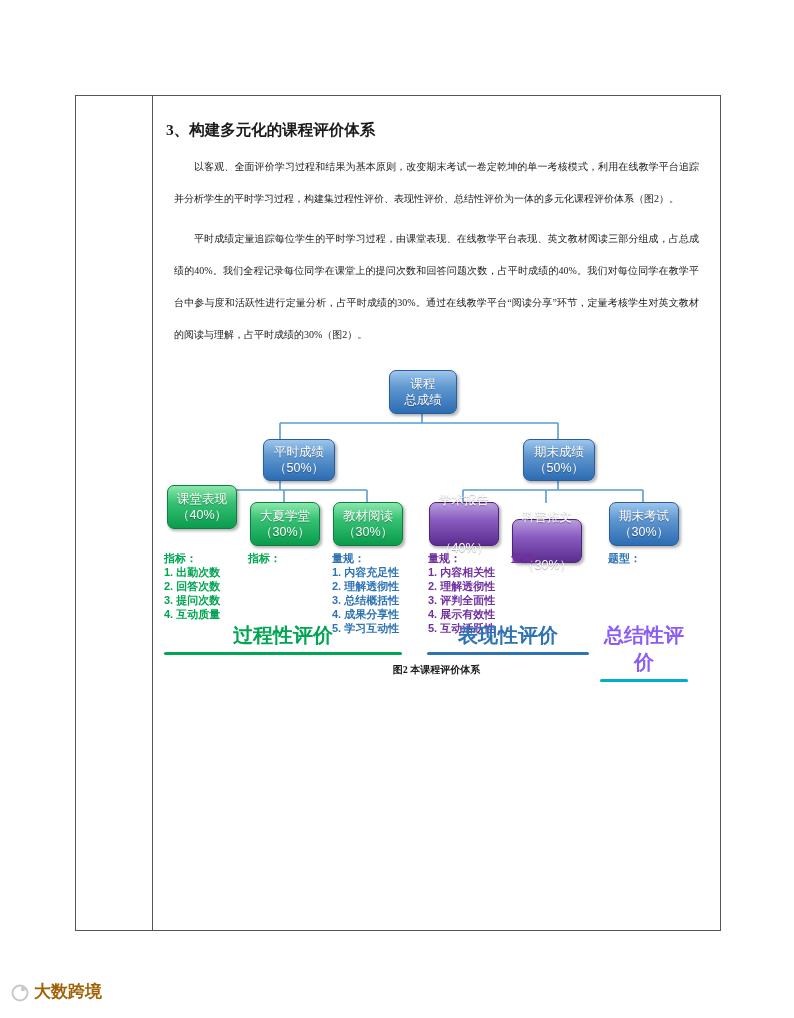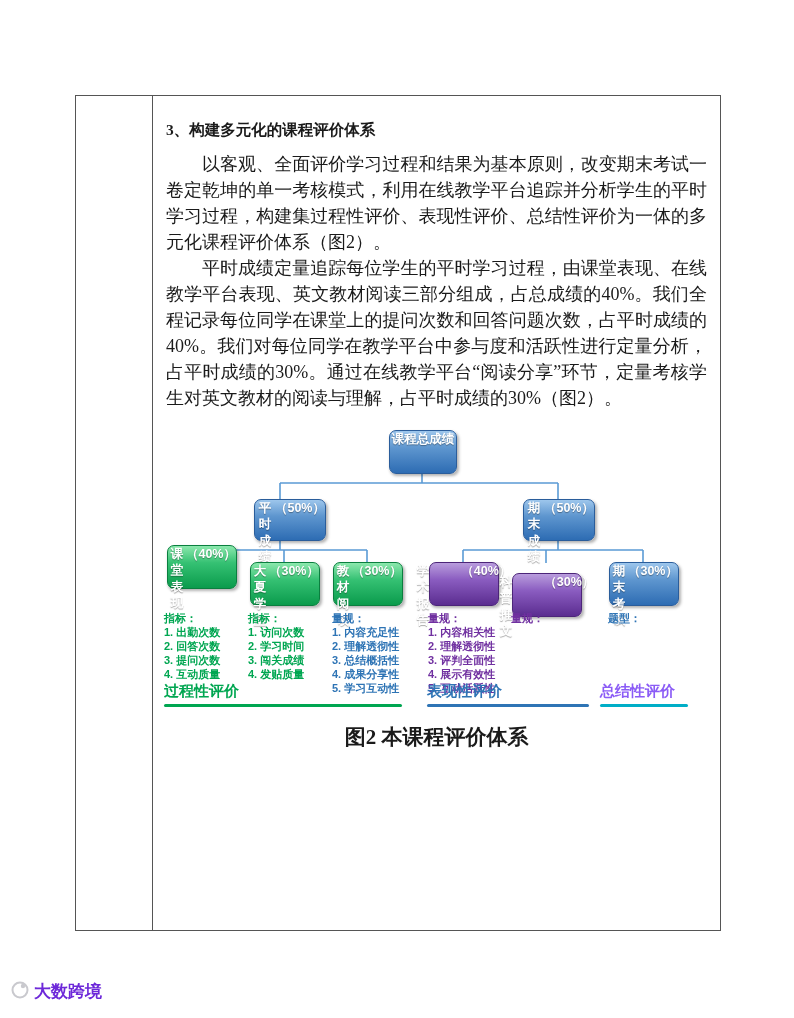--- a/index.html
+++ b/index.html
@@ -3,46 +3,46 @@
 <meta charset="utf-8">
 <style>
   html,body{margin:0;padding:0;background:#fff;}
   .sheet{position:relative;width:794px;height:1018px;background:#ffffff;overflow:hidden;
          font-family:"Liberation Serif","DejaVu Serif",serif;color:#1a1a1a;}
   .doc-table{position:absolute;left:75px;top:95px;width:644px;height:834px;
              border:1px solid #555;display:flex;background:#fff;}
   .left-col{width:85px;border-right:1px solid #555;}
   .main-col{flex:1;padding:24px 13px 0 13px;box-sizing:border-box;}
   .heading{font-size:15.5px;font-weight:bold;margin:0 0 10px 0;}
-  .para{font-size:18px;line-height:26px;margin:0;text-align:justify;text-indent:2em;}
+  .para{font-size:10px;line-height:32px;margin:8px;text-align:justify;text-indent:2em;}
   
   .diagram{position:relative;width:545px;height:288px;margin:14px 0 0 -4px;
            font-family:"Liberation Sans","DejaVu Sans",sans-serif;}
   .connectors{position:absolute;left:0;top:0;}
-  .node{position:absolute;border-radius:7px;display:flex;flex-direction:row;align-items:flex-start;
-        justify-content:center;color:#fff;font-weight:bold;font-size:12.5px;line-height:1.3;
+  .node{position:absolute;border-radius:7px;display:flex;flex-direction:column;align-items:center;
+        justify-content:center;color:#fff;font-weight:normal;font-size:12.5px;line-height:1.3;
         text-shadow:0 1px 1px rgba(0,0,0,.35);box-shadow:1.5px 2px 3px rgba(0,0,0,.3);text-align:center;}
   .node.blue{background:linear-gradient(180deg,#9dc6ec 0%,#5e96cf 40%,#2d6cb3 100%);border:1px solid #2a5d9b;}
   .node.green{background:linear-gradient(180deg,#8ce8ad 0%,#35c173 40%,#0a9b4c 100%);border:1px solid #0a7f3f;}
   .node.purple{background:linear-gradient(180deg,#b99ddd 0%,#8a5cc0 40%,#5b2d90 100%);border:1px solid #4c2579;gap:32px;}
   .nlist{position:absolute;top:186px;width:95px;font-size:11px;line-height:14px;font-weight:bold;}
   .nlist .items{white-space:pre-line;}
   .c-green{color:#00A651;}
   .c-blue{color:#2E74B5;}
   .c-purple{color:#7030A0;}
   .c-cyan{color:#8b5cf6;}
-  .group{position:absolute;top:257px;font-weight:bold;font-size:15px;}
+  .group{position:absolute;top:257px;text-align:center;font-weight:bold;font-size:20px;}
   .group-line{height:3px;margin-top:3px;border-radius:2px;}
   .bg-green{background:#00A651;}
   .bg-blue{background:#2E74B5;}
   .bg-cyan{background:#00AEC7;}
-  .caption{text-align:center;font-weight:bold;font-size:21px;margin-top:10px;}
+  .caption{text-align:center;font-weight:bold;font-size:10px;margin-top:10px;}
   
-  .watermark{position:absolute;left:10px;top:980px;display:flex;align-items:flex-start;gap:4px;
-             color:#6d28d9;font-family:"Liberation Sans",sans-serif;font-size:17px;font-weight:bold;}
+  .watermark{position:absolute;left:10px;top:980px;display:flex;align-items:flex-end;gap:4px;
+             color:#a16207;font-family:"Liberation Sans",sans-serif;font-size:17px;font-weight:bold;}
 </style>
 </head>
 <body>
 
 <div class="sheet">
   <div class="doc-table">
     <div class="left-col"></div>
     <div class="main-col">
 
       <div class="heading">3、构建多元化的课程评价体系</div>
@@ -54,21 +54,21 @@
           <path d="M260 47 V58 M118 58 H396 M118 58 V75 M396 58 V75
                    M118 114 V125 M39 125 H205 M39 125 V138 M122 125 V138 M205 125 V138
                    M396 114 V125 M301 125 H481 M301 125 V138 M384 125 V138 M481 125 V138" stroke="#5b9bd5" stroke-width="1.6" fill="none"></path>
         </svg>
 
         <div class="node blue" style="left:227px;top:5px;width:66px;height:42px">
           <div>课程</div>
           <div>总成绩</div>
         </div>
 
-        <div class="node blue" style="left:92px;top:74px;width:70px;height:40px">
+        <div class="node blue" style="left:101px;top:74px;width:70px;height:40px">
           <div>平时成绩</div>
           <div>（50%）</div>
         </div>
         <div class="node blue" style="left:361px;top:74px;width:70px;height:40px">
           <div>期末成绩</div>
           <div>（50%）</div>
         </div>
 
         <div class="node green" style="left:5px;top:120px;width:68px;height:42px">
           <div>课堂表现</div>
@@ -79,42 +79,38 @@
           <div>（30%）</div>
         </div>
         <div class="node green" style="left:171px;top:137px;width:68px;height:42px">
           <div>教材阅读</div>
           <div>（30%）</div>
         </div>
         <div class="node purple" style="left:267px;top:137px;width:68px;height:42px">
           <div>学术报告</div>
           <div>（40%）</div>
         </div>
-        <div class="node purple" style="left:350px;top:148px;width:68px;height:42px">
+        <div class="node purple" style="left:350px;top:154px;width:68px;height:42px">
           <div>科普推文</div>
           <div>（30%）</div>
         </div>
         <div class="node blue" style="left:447px;top:137px;width:68px;height:42px">
           <div>期末考试</div>
           <div>（30%）</div>
         </div>
 
         <div class="nlist c-green" style="left:2px">
           <div>指标：</div>
           <div class="items">1. 出勤次数
 2. 回答次数
 3. 提问次数
 4. 互动质量</div>
         </div>
         <div class="nlist c-green" style="left:86px">
           <div>指标：</div>
-          <div class="items">1. 访问次数
-2. 学习时间
-3. 闯关成绩
-4. 发贴质量</div>
         </div>
         <div class="nlist c-blue" style="left:170px">
           <div>量规：</div>
           <div class="items">1. 内容充足性
 2. 理解透彻性
 3. 总结概括性
 4. 成果分享性
 5. 学习互动性</div>
         </div>
         <div class="nlist c-purple" style="left:266px">

